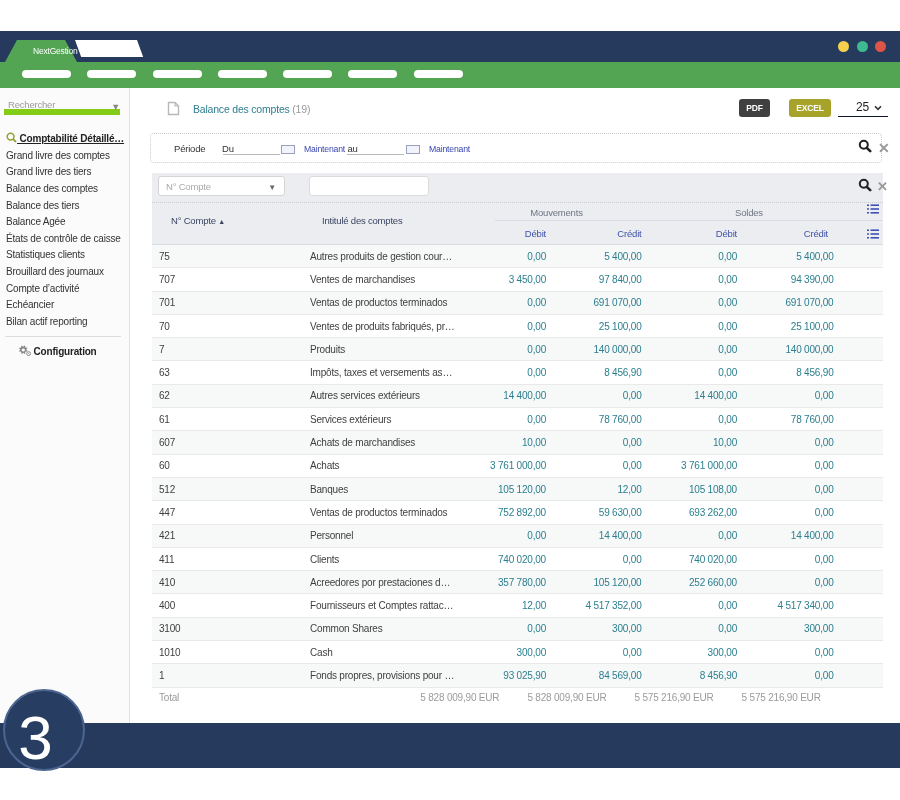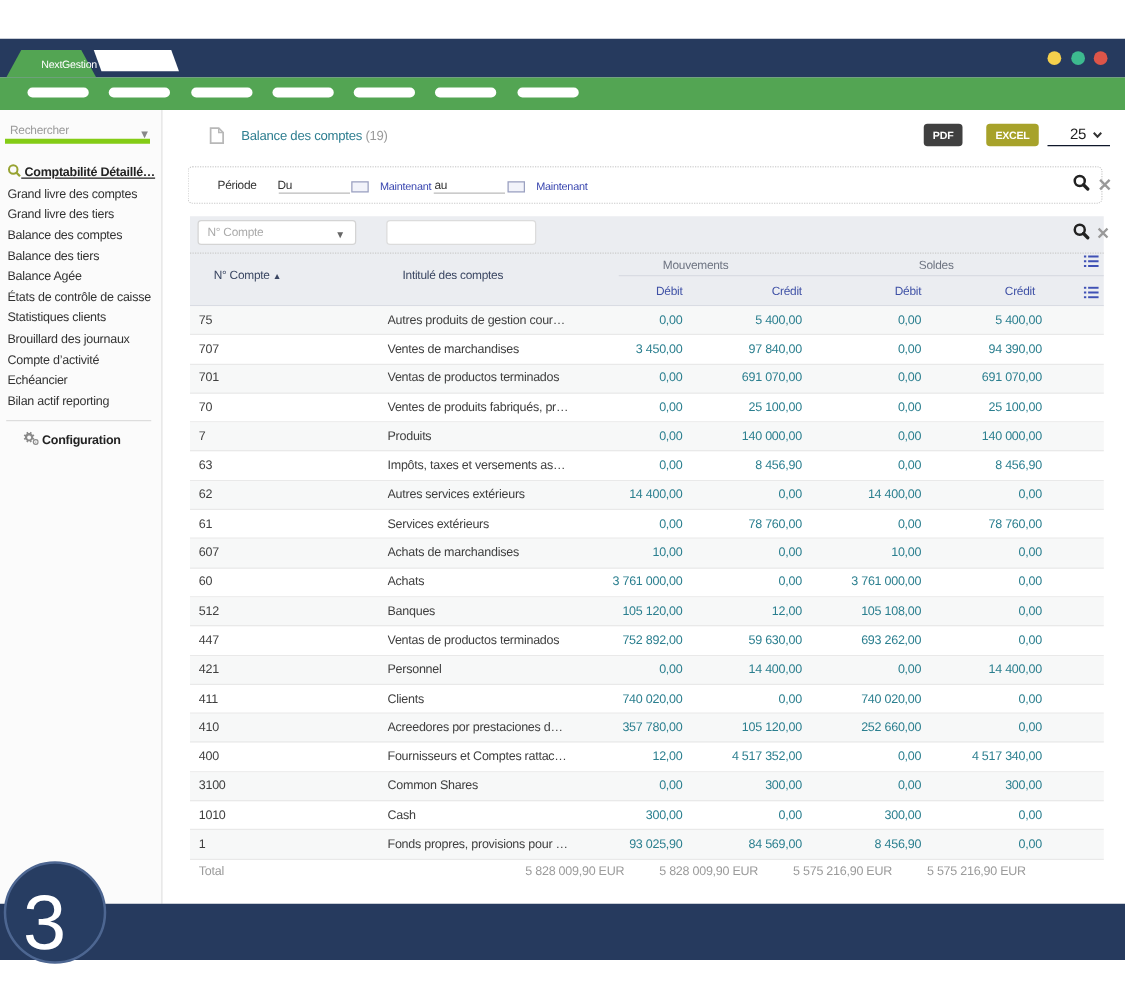--- a/index.html
+++ b/index.html
@@ -12,21 +12,21 @@
 #greenbar { position:absolute; left:0; top:62px; width:900px; height:26px; background:#53a553; }
 .pill { position:absolute; top:8px; width:49px; height:8px; border-radius:4px; background:#fff; }
 #tab { position:absolute; left:0; top:9px; width:82px; height:22px; background:#53a553;
   clip-path:polygon(17px 0, 65px 0, 77px 22px, 5px 22px); }
 #tabtxt { position:absolute; left:21px; top:46px; color:#fff; font-size:8.5px; z-index:3; }
 #para { position:absolute; left:75px; top:9px; width:62px; height:17px; background:#fff; transform:skewX(20deg); transform-origin:0 0; }
 .dot { position:absolute; top:41px; width:11px; height:11px; border-radius:50%; }
 
 
 #sidebar { position:absolute; left:0; top:88px; width:130px; height:635px; background:#fbfbfb; border-right:1px solid #e3e3e3; }
-#rech { position:absolute; left:4px; top:92px; width:116px; height:23px; border-bottom:4px solid #84cc16; color:#9a9a9a; font-size:9.5px; padding:7px 0 0 4px; }
+#rech { position:absolute; left:4px; top:92px; width:116px; height:23px; border-bottom:6px solid #84cc16; color:#9a9a9a; font-size:9.5px; padding:7px 0 0 4px; }
 .menu { position:absolute; left:0; top:131px; width:130px; font-size:10px; color:#333; }
 .menu div { height:16.65px; line-height:16.65px; padding-left:6px; white-space:nowrap; overflow:hidden; }
 .btn { position:absolute; top:99px; height:18px; border-radius:3px; color:#fff; font-weight:bold; font-size:8.5px; text-align:center; line-height:18px; }
 #periodbox { position:absolute; left:150px; top:133px; width:732px; height:30px; border:1px dotted #c9c9c9; border-radius:4px; }
 #grayband { position:absolute; left:152px; top:173px; width:731px; height:72px; background:#ebedf1; border-bottom:1px solid #d9dce3; }
 
 
 .row { position:absolute; left:152px; width:731px; height:23.3px; display:flex; font-size:10px; align-items:center; border-bottom:1px solid #e9e9e9; white-space:nowrap; }
 .c1 { width:158px; padding-left:7px; color:#3f3f3f; }
 .c2 { width:145px; color:#3f3f3f; white-space:nowrap; overflow:hidden; }

